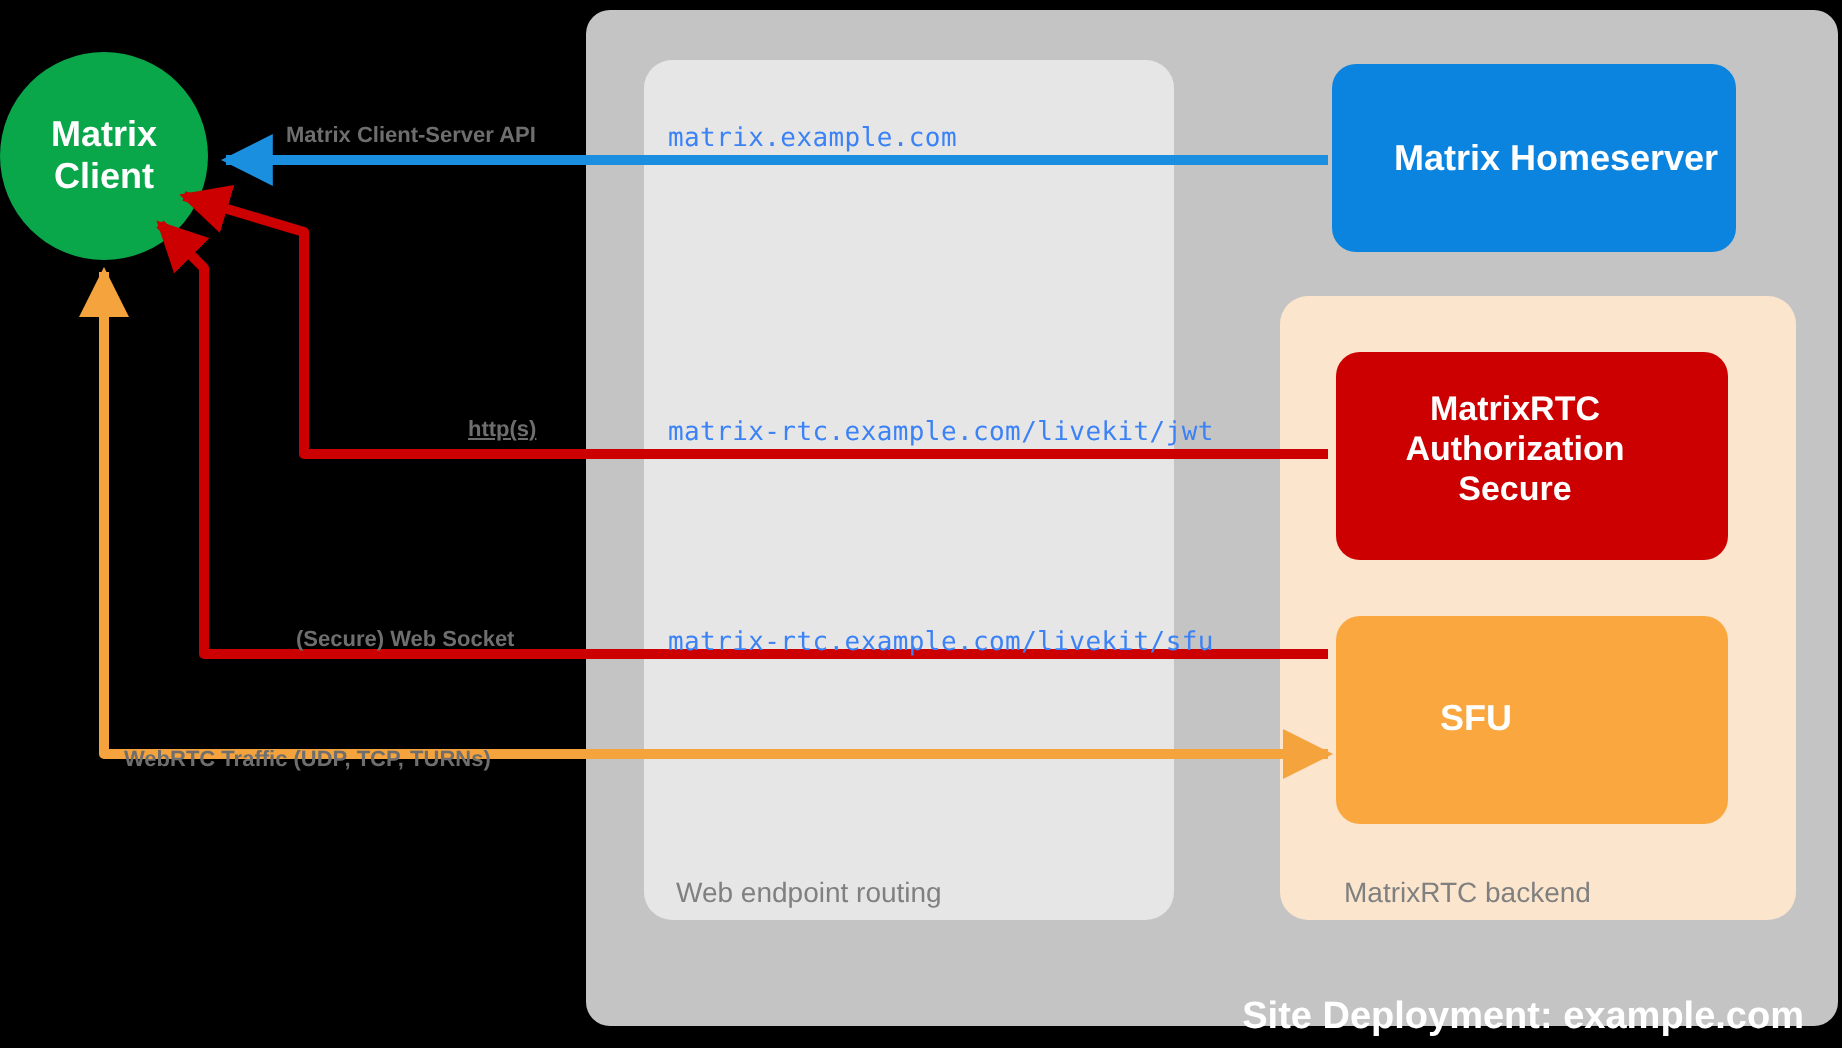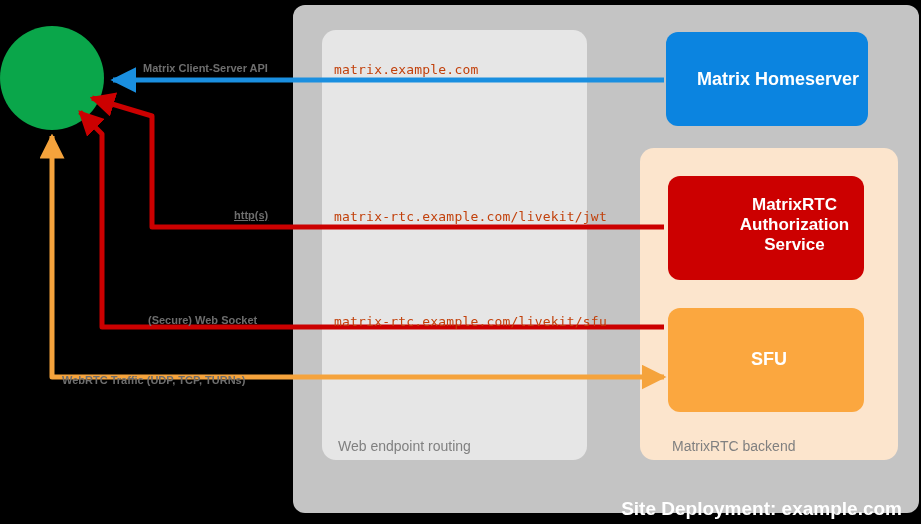--- a/index.html
+++ b/index.html
@@ -44,21 +44,21 @@
     font-weight: normal;
     font-size: 14px;
   }
   .site-caption {
     color: #ffffff;
     font-weight: bold;
     font-size: 19px;
     text-align: right;
   }
   .url-label {
-    color: #c2410c;
+    color: #3b82f6;
     font-family: "DejaVu Sans Mono", "Liberation Mono", monospace;
     font-size: 13px;
     letter-spacing: 0.2px;
     white-space: nowrap;
   }
   .edge-label {
     color: #6e6e6e;
     font-weight: bold;
     font-size: 11px;
     white-space: nowrap;
@@ -98,30 +98,34 @@
 
     <path d="M 664 80 L 113 80" stroke="#1a8fe0" stroke-width="5" fill="none" marker-end="url(#arrow-blue)"></path>
 
     <path d="M 664 227 L 152 227 L 152 116 L 92 98" stroke="#cc0000" stroke-width="5" fill="none" stroke-linejoin="round" marker-end="url(#arrow-red)"></path>
 
     <path d="M 664 327 L 102 327 L 102 134 L 80 112" stroke="#cc0000" stroke-width="5" fill="none" stroke-linejoin="round" marker-end="url(#arrow-red)"></path>
 
     <path d="M 52 136 L 52 377 L 664 377" stroke="#f5a33c" stroke-width="5" fill="none" stroke-linejoin="round" marker-start="url(#arrow-orange)" marker-end="url(#arrow-orange)"></path>
   </svg>
 
+  <div class="ov node-label sz18" style="left:0px; top:57px; width:104px;">
+    <div>Matrix</div>
+    <div>Client</div>
+  </div>
 
   <div class="ov node-label sz18" style="left:666px; top:69px; width:224px;">Matrix Homeserver</div>
 
-  <div class="ov node-label sz17" style="left:678px; top:195px; width:233px;">
+  <div class="ov node-label sz17" style="left:641px; top:195px; width:233px;">
     <div>MatrixRTC</div>
     <div>Authorization</div>
-    <div>Service</div>
+    <div>Secure</div>
   </div>
 
-  <div class="ov node-label sz18" style="left:667px; top:349px; width:204px;">SFU</div>
+  <div class="ov node-label sz18" style="left:636px; top:349px; width:204px;">SFU</div>
 
   <div class="ov panel-caption" style="left:338px; top:438px;">Web endpoint routing</div>
 
   <div class="ov panel-caption" style="left:672px; top:438px;">MatrixRTC backend</div>
 
   <div class="ov site-caption" style="left:520px; top:481px; width:382px;margin-top:17px;">Site Deployment: example.com</div>
 
   <div class="ov url-label" style="left:334px; top:62px;">matrix.example.com</div>
 
   <div class="ov url-label" style="left:334px; top:209px;">matrix-rtc.example.com/livekit/jwt</div>

